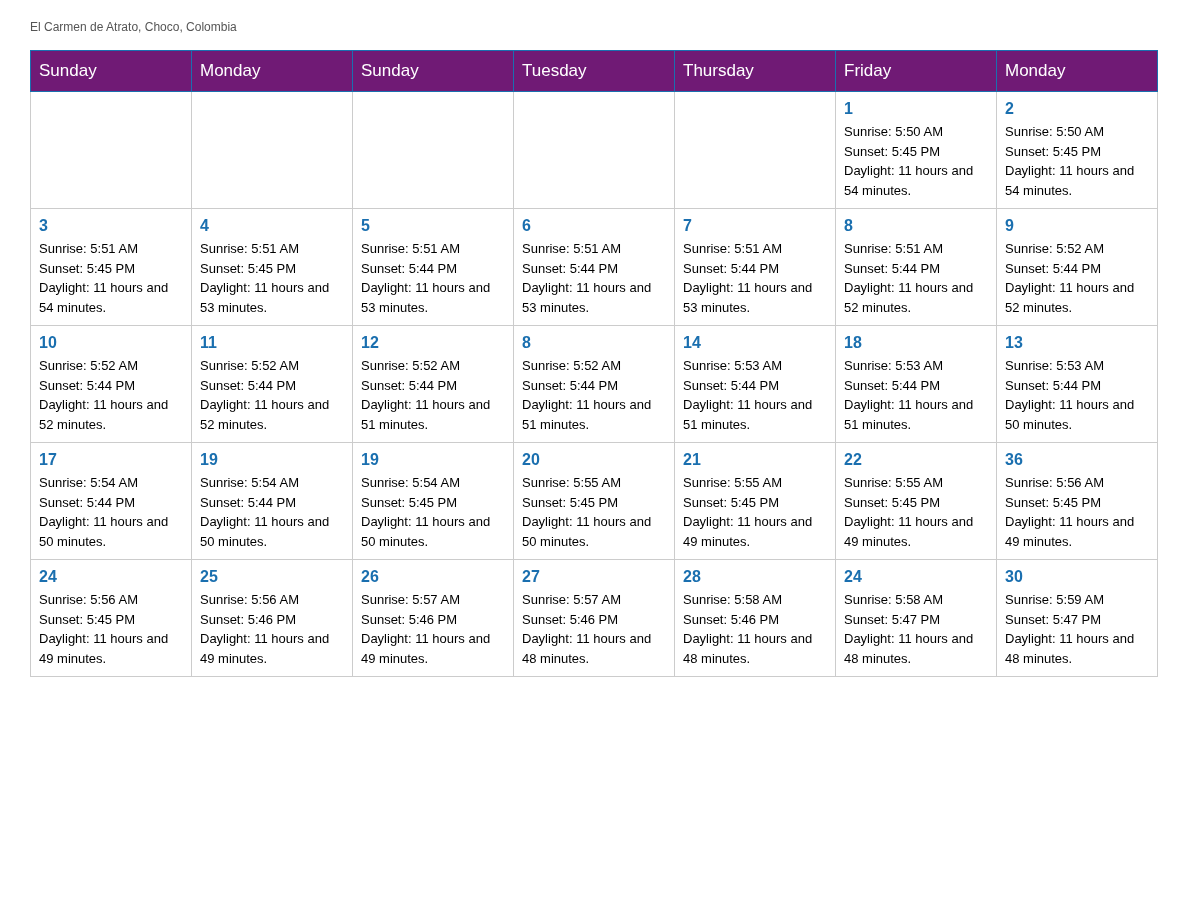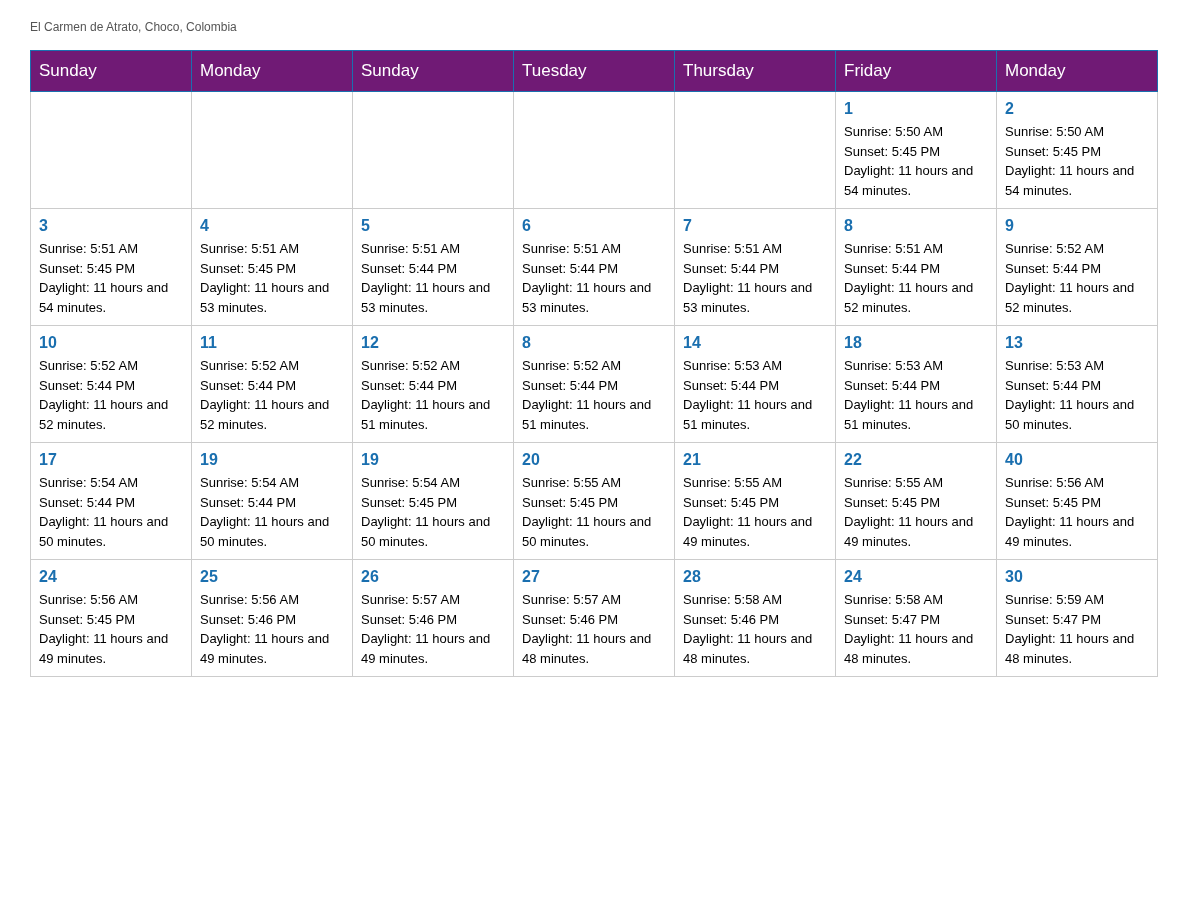--- a/index.html
+++ b/index.html
@@ -237,21 +237,21 @@
 Sunset: 5:45 PM
 Daylight: 11 hours and 49 minutes.</div>
         </td>
         <td>
           <span class="day-num">22</span>
           <div class="day-info" style="white-space: pre-line;">Sunrise: 5:55 AM
 Sunset: 5:45 PM
 Daylight: 11 hours and 49 minutes.</div>
         </td>
         <td>
-          <span class="day-num">40</span>
+          <span class="day-num">36</span>
           <div class="day-info" style="white-space: pre-line;">Sunrise: 5:56 AM
 Sunset: 5:45 PM
 Daylight: 11 hours and 49 minutes.</div>
         </td>
       </tr>
       <tr class="week-row">
         <td>
           <span class="day-num">24</span>
           <div class="day-info" style="white-space: pre-line;">Sunrise: 5:56 AM
 Sunset: 5:45 PM

